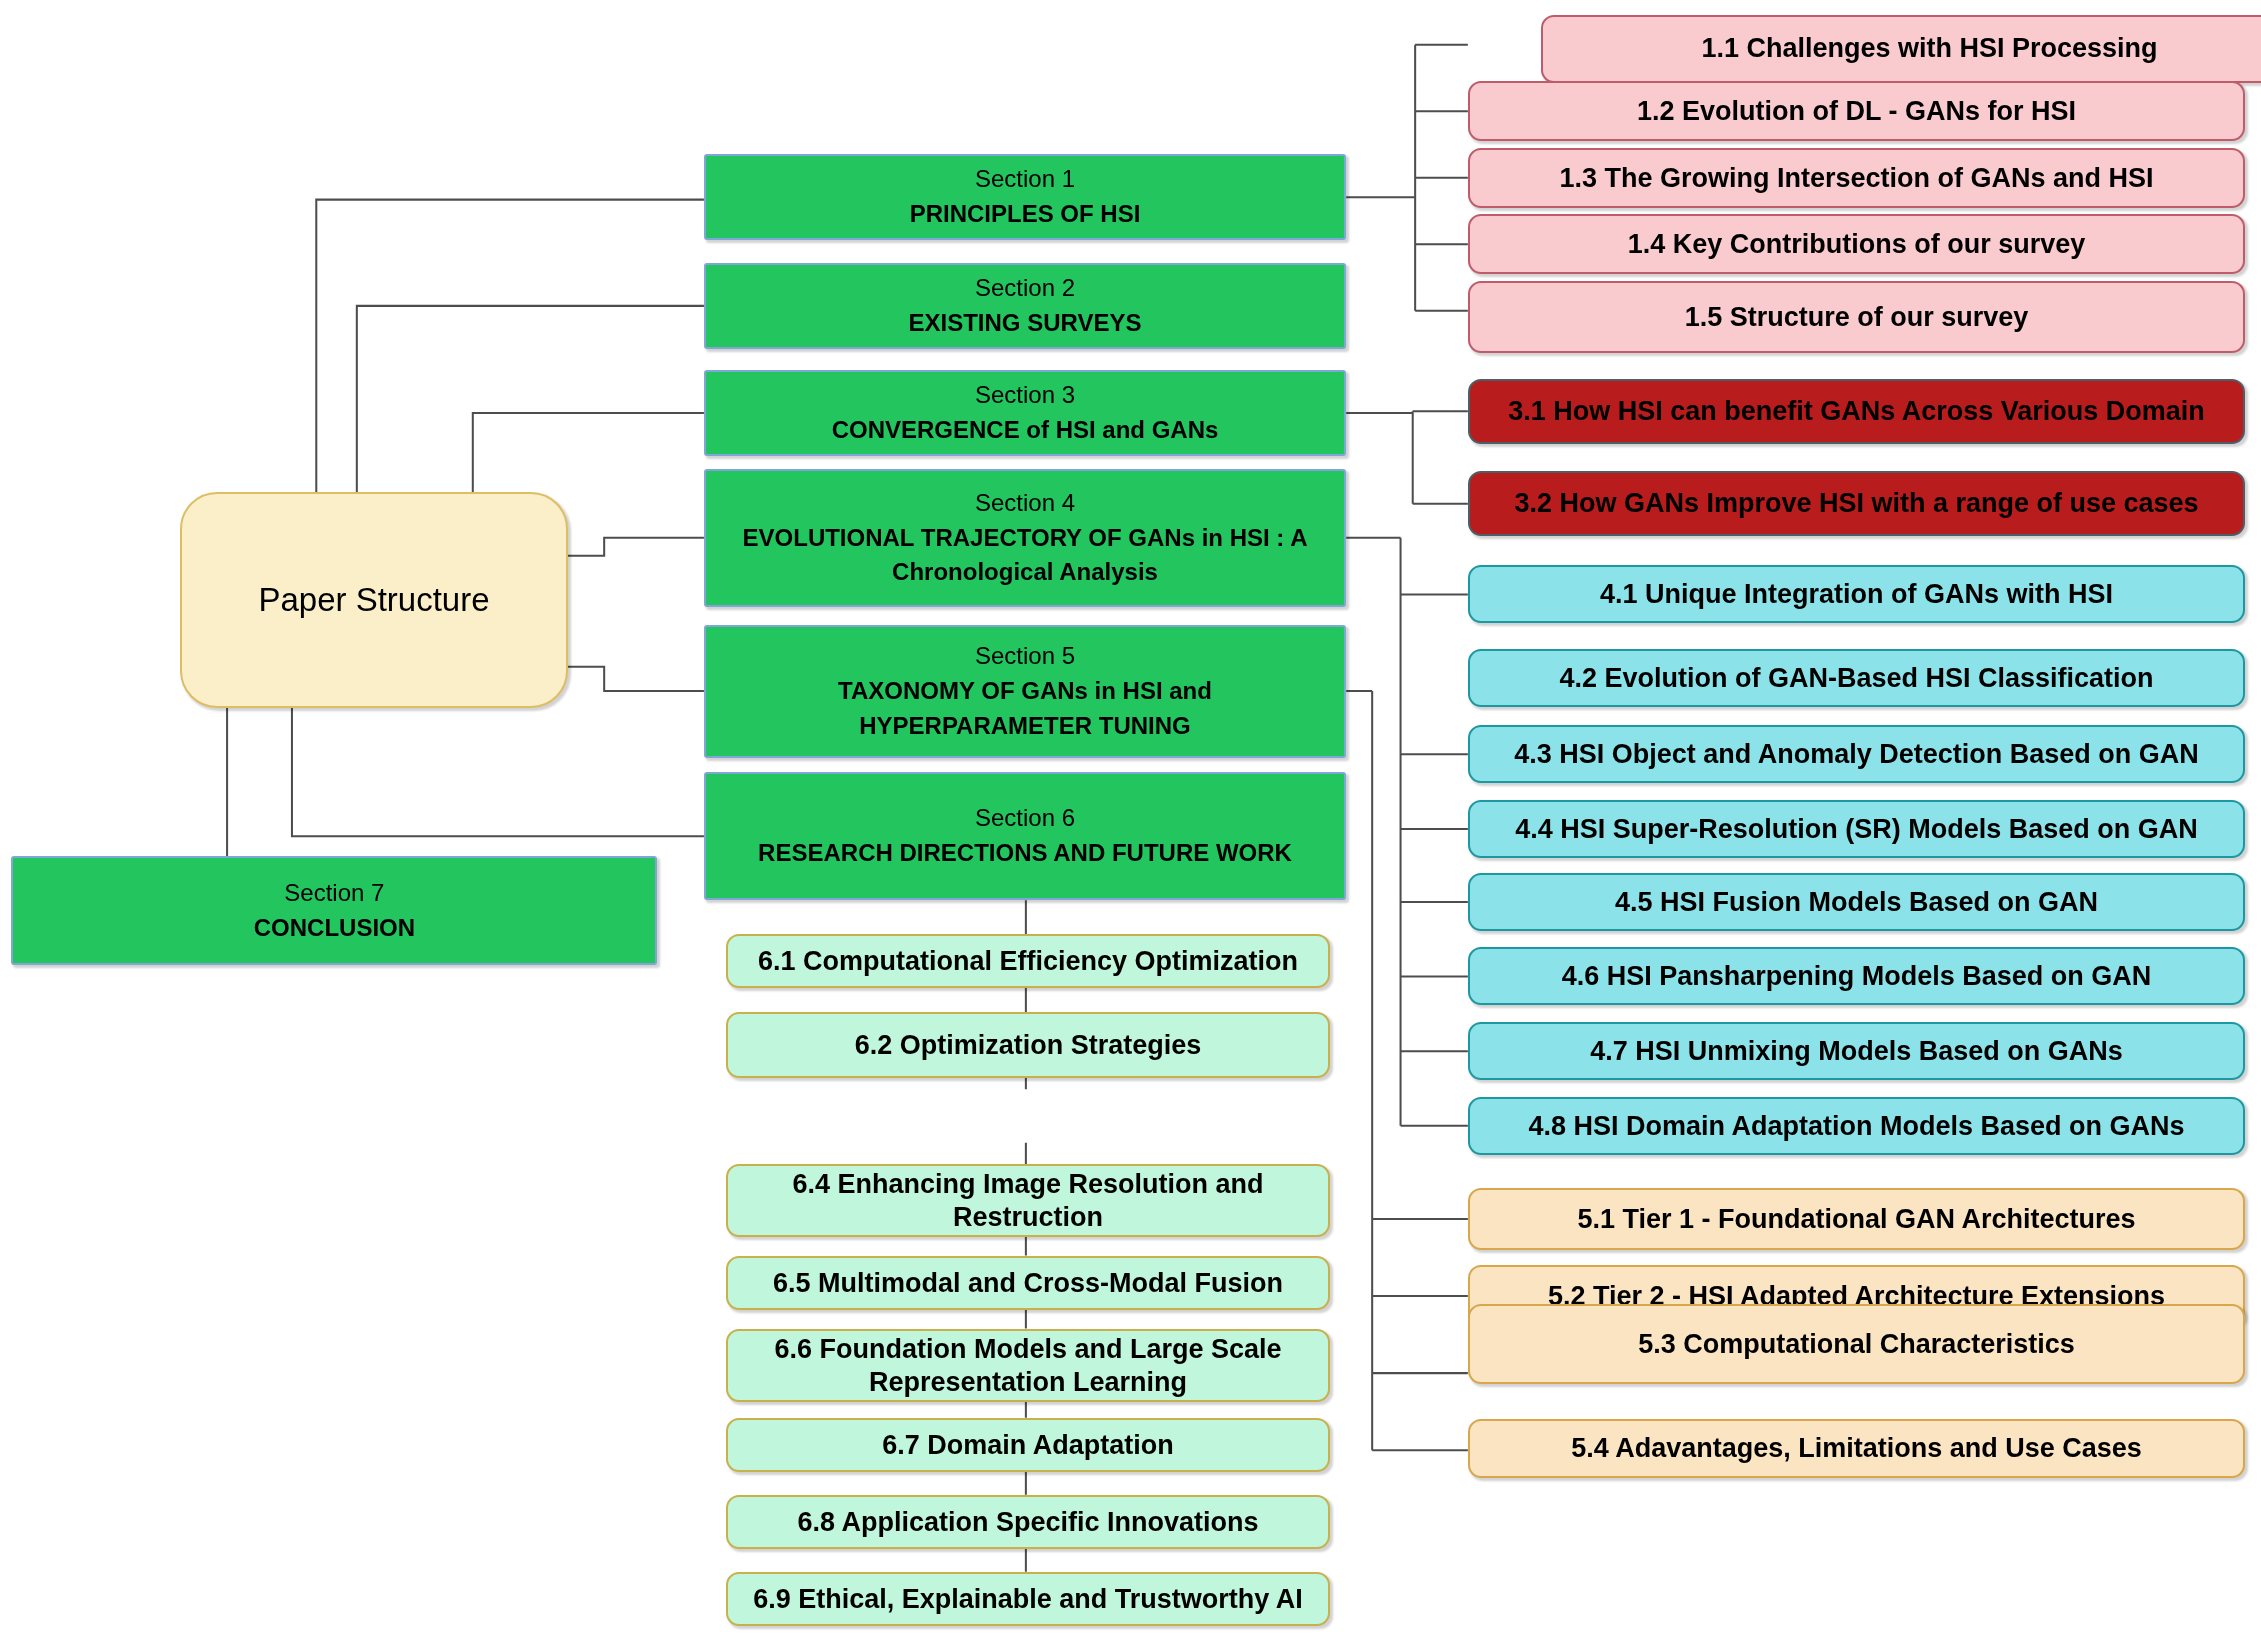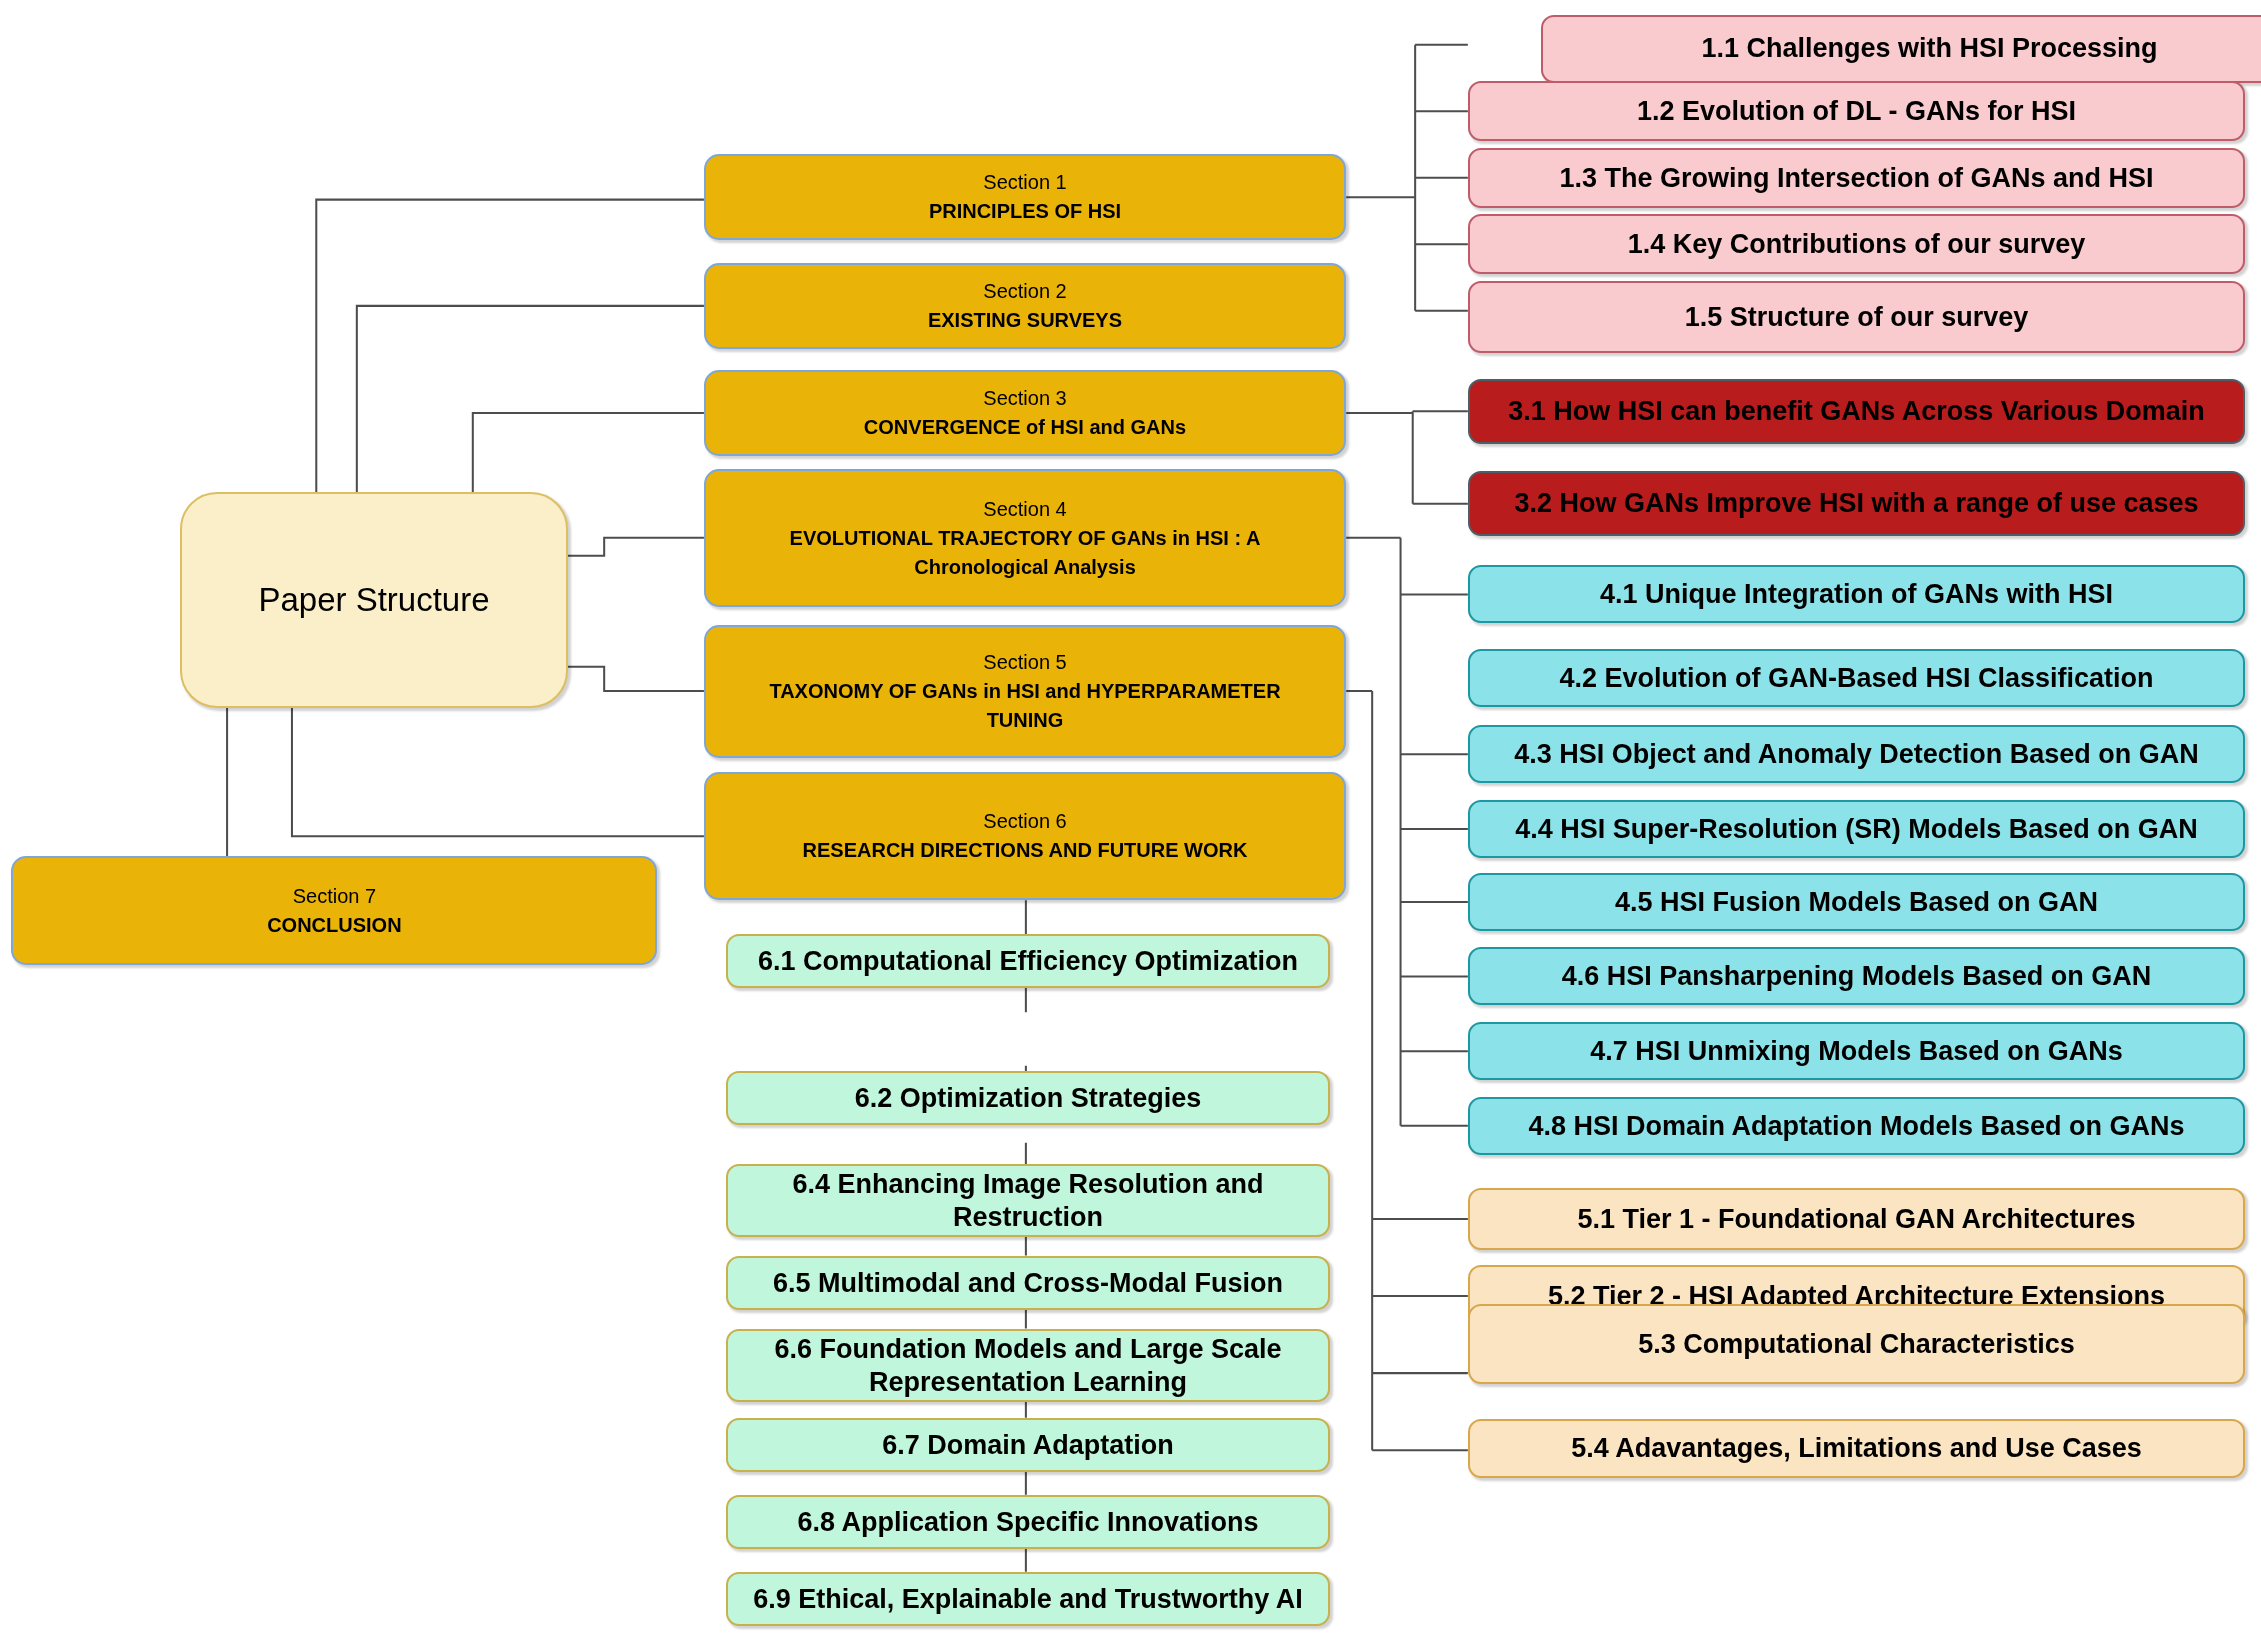--- a/index.html
+++ b/index.html
@@ -3,21 +3,21 @@
 <meta charset="utf-8">
 <style>
   html,body{margin:0;padding:0;background:#ffffff;}
   body{font-family:"Liberation Sans", sans-serif;}
   #canvas{position:relative;width:2261px;height:1636px;background:#ffffff;overflow:hidden;}
   #wires{position:absolute;left:0;top:0;width:2261px;height:1636px;pointer-events:none;}
   .node{position:absolute;box-sizing:border-box;display:flex;flex-direction:column;
         align-items:center;justify-content:center;text-align:center;color:#000;
         box-shadow:2.4px 2.4px 2.4px rgba(0,0,0,0.18);}
   .sub{font-weight:700;font-size:27px;border-radius:13px;border:2.4px solid;padding:0 21px;line-height:1.2;}
-  .section{font-size:20px;border-radius:15px;border:2.4px solid #7EA6D6;background:#eab308;
+  .section{font-size:24px;border-radius:3px;border:2.4px solid #7EA6D6;background:#22c55e;
            line-height:1.45;padding:0 24px;}
   .section .t{font-weight:700;}
   .ps{background:#FBEFC9;border:2.4px solid #DDBE62;border-radius:37px;font-weight:400;font-size:33px;}
   .pink{background:#F9CBCE;border-color:#BF5C6A;}
   .gray{background:#b91c1c;border-color:#4E5D66;}
   .teal{background:#8BE2E8;border-color:#1D98A3;}
   .orange{background:#FBE4C2;border-color:#D9A74B;}
   .green{background:#C0F6DC;border-color:#C8B14D;}
 </style>
 </head>
@@ -92,21 +92,21 @@
   <div class="node sub teal" style="left:1468px;top:947px;width:777px;height:58px">4.6 HSI Pansharpening Models Based on GAN</div>
   <div class="node sub teal" style="left:1468px;top:1022px;width:777px;height:58px">4.7 HSI Unmixing Models Based on GANs</div>
   <div class="node sub teal" style="left:1468px;top:1097px;width:777px;height:58px">4.8 HSI Domain Adaptation Models Based on GANs</div>
 
   <div class="node sub orange" style="left:1468px;top:1188px;width:777px;height:62px">5.1 Tier 1 - Foundational GAN Architectures</div>
   <div class="node sub orange" style="left:1468px;top:1265px;width:777px;height:62px">5.2 Tier 2 - HSI Adapted Architecture Extensions</div>
   <div class="node sub orange" style="left:1468px;top:1304px;width:777px;height:80px">5.3 Computational Characteristics</div>
   <div class="node sub orange" style="left:1468px;top:1419px;width:777px;height:59px">5.4 Adavantages, Limitations and Use Cases</div>
 
   <div class="node sub green" style="left:726px;top:934px;width:604px;height:54px">6.1 Computational Efficiency Optimization</div>
-  <div class="node sub green" style="left:726px;top:1071px;width:604px;height:54px">6.2 Optimization Strategies</div>
+  <div class="node sub green" style="left:726px;top:1012px;width:604px;height:66px">6.2 Optimization Strategies</div>
   <div class="node sub green" style="left:726px;top:1164px;width:604px;height:73px">6.4 Enhancing Image Resolution and Restruction</div>
   <div class="node sub green" style="left:726px;top:1256px;width:604px;height:54px">6.5 Multimodal and Cross-Modal Fusion</div>
   <div class="node sub green" style="left:726px;top:1329px;width:604px;height:73px">6.6 Foundation Models and Large Scale Representation Learning</div>
   <div class="node sub green" style="left:726px;top:1418px;width:604px;height:54px">6.7 Domain Adaptation</div>
   <div class="node sub green" style="left:726px;top:1495px;width:604px;height:54px">6.8 Application Specific Innovations</div>
   <div class="node sub green" style="left:726px;top:1572px;width:604px;height:54px">6.9 Ethical, Explainable and Trustworthy AI</div>
 
 </div>
 
 

